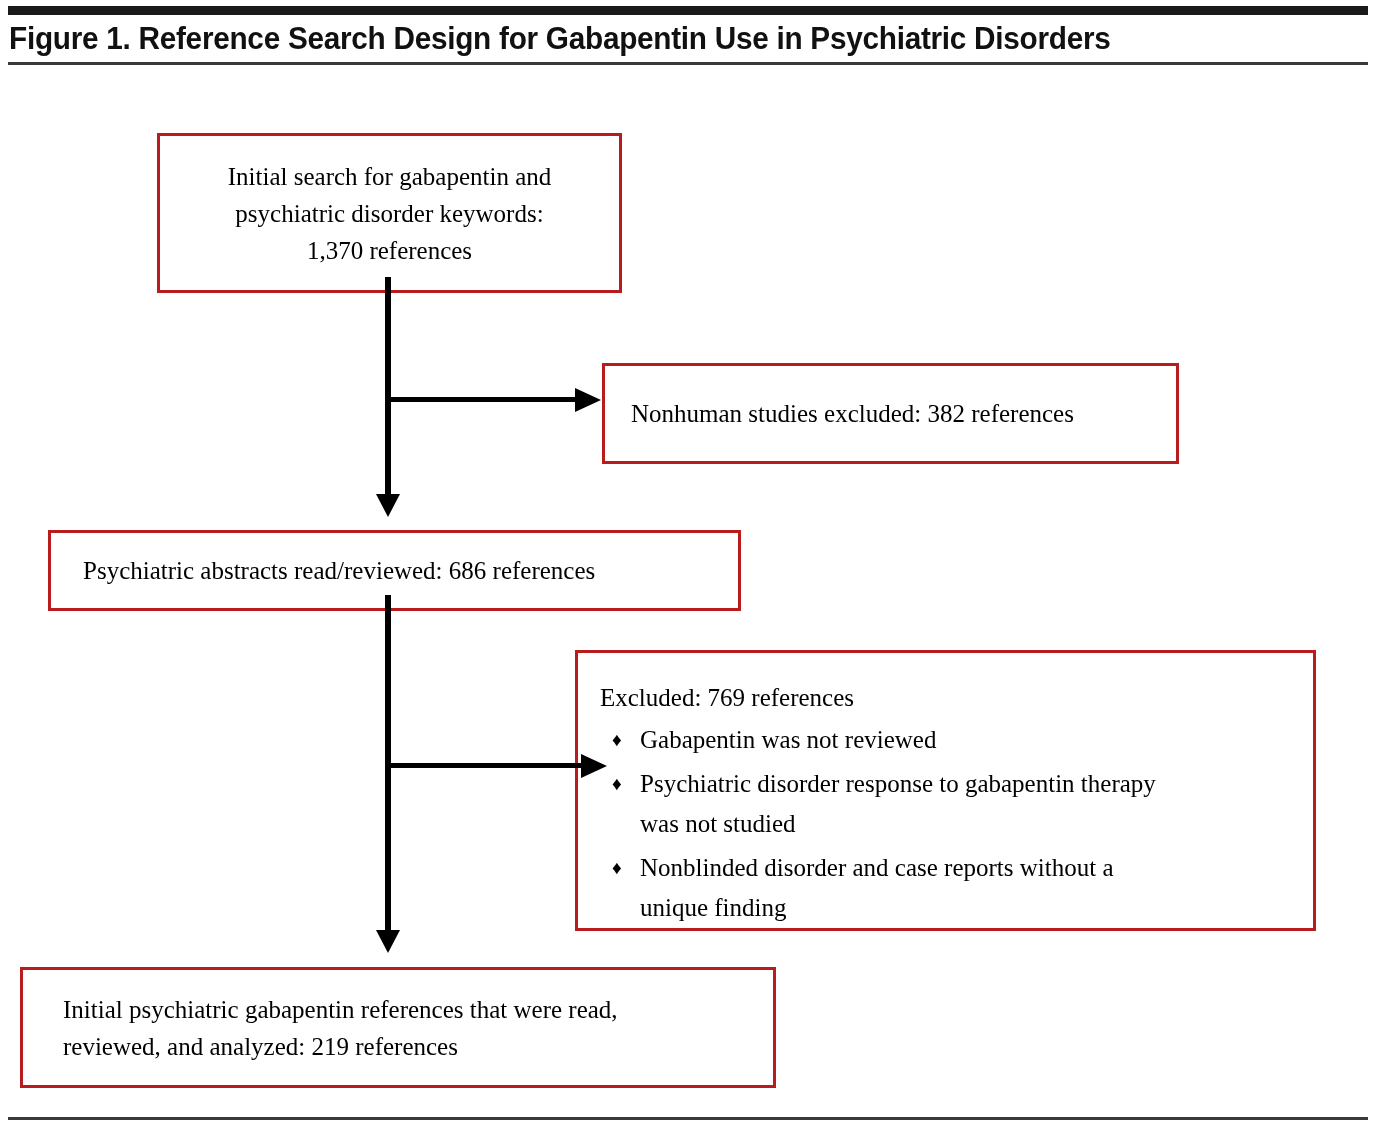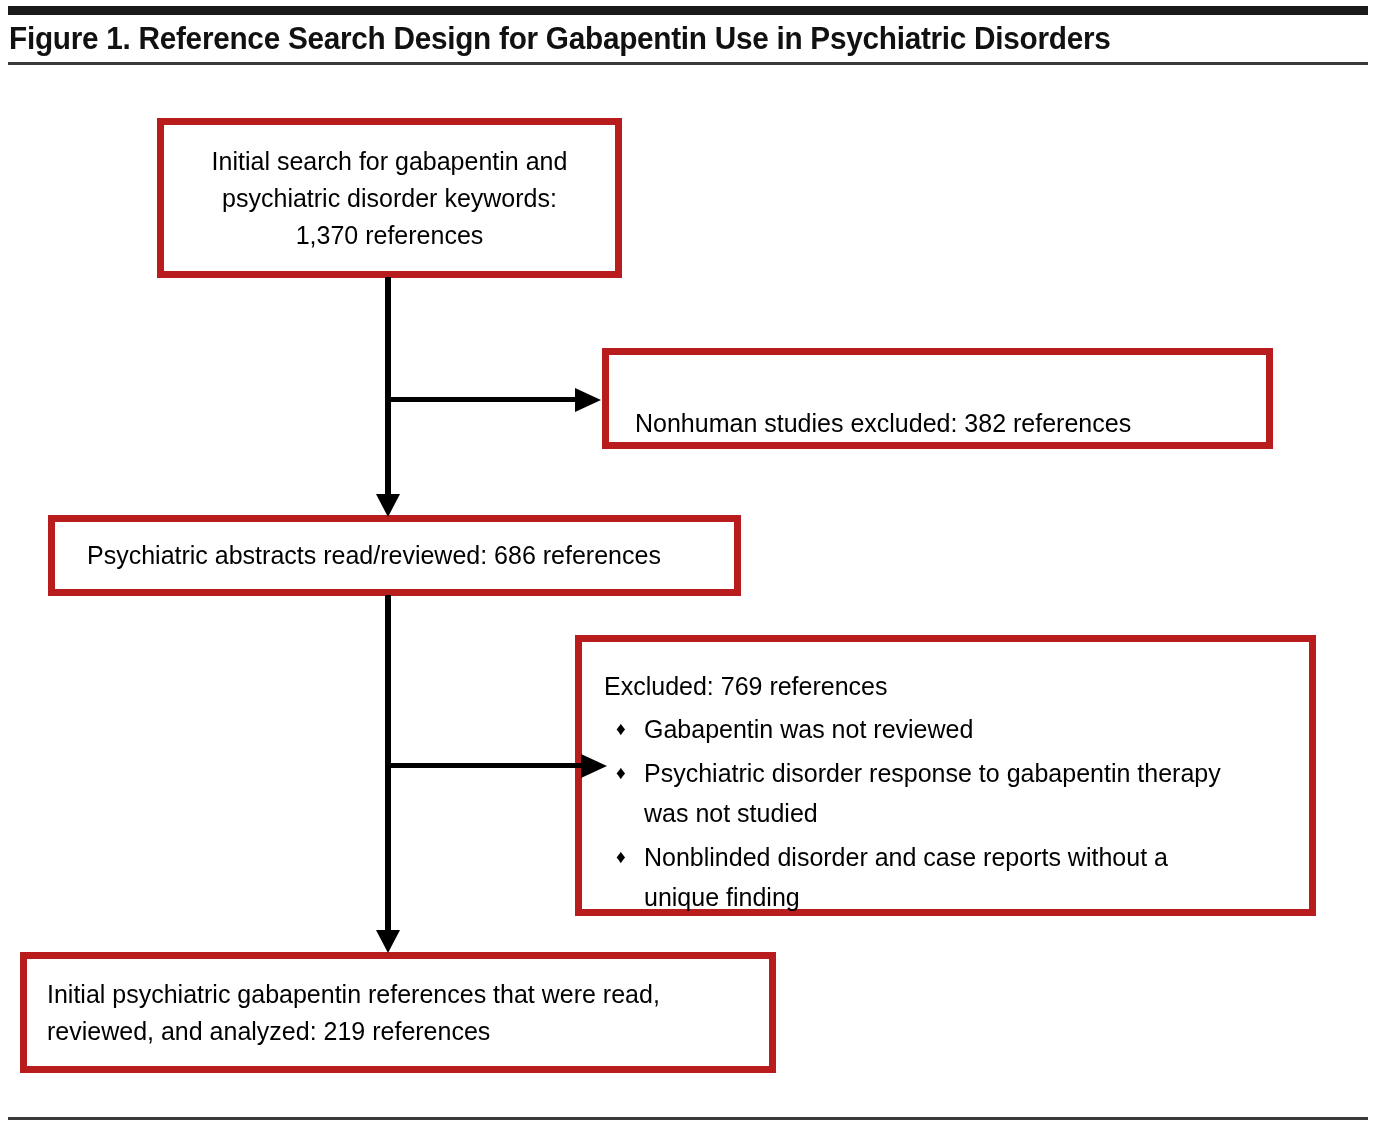--- a/index.html
+++ b/index.html
@@ -64,26 +64,27 @@
     transform: scaleX(0.93);
     transform-origin: left center;
     white-space: nowrap;
     color: #111111;
   }
 
   
   .flow-box {
     position: absolute;
     box-sizing: border-box;
-    border: 7px solid #b91c1c;
+    border: 3px solid #b91c1c;
     background: #ffffff;
     font-size: 25px;
     line-height: 37px;
     color: #000000;
-    font-family: Liberation Sans, sans-serif;
+    font-family: Liberation Serif, serif;
+    margin-top: 15px;
   }
   .flow-box .box-text {
     display: block;
     white-space: pre-line;
   }
 
   #box-initial-search {
     left: 157px;
     top: 118px;
     width: 465px;
@@ -91,24 +92,24 @@
     display: flex;
     align-items: center;
     justify-content: center;
     text-align: center;
   }
   #box-initial-search .box-text { padding: 0 10px; }
 
   #box-nonhuman-excluded {
     left: 602px;
     top: 348px;
-    width: 671px;
+    width: 577px;
     height: 101px;
     display: flex;
-    align-items: flex-end;
+    align-items: center;
     justify-content: flex-start;
     text-align: left;
   }
   #box-nonhuman-excluded .box-text { padding-left: 26px; }
 
   #box-abstracts-reviewed {
     left: 48px;
     top: 515px;
     width: 693px;
     height: 81px;
@@ -158,21 +159,21 @@
   #box-final-references {
     left: 20px;
     top: 952px;
     width: 756px;
     height: 121px;
     display: flex;
     align-items: center;
     justify-content: flex-start;
     text-align: left;
   }
-  #box-final-references .box-text { padding-left: 20px; }
+  #box-final-references .box-text { padding-left: 40px; }
 
   
   .connector {
     position: absolute;
     background: #000000;
   }
   
   #spine-upper {
     left: 385px;
     top: 277px;

